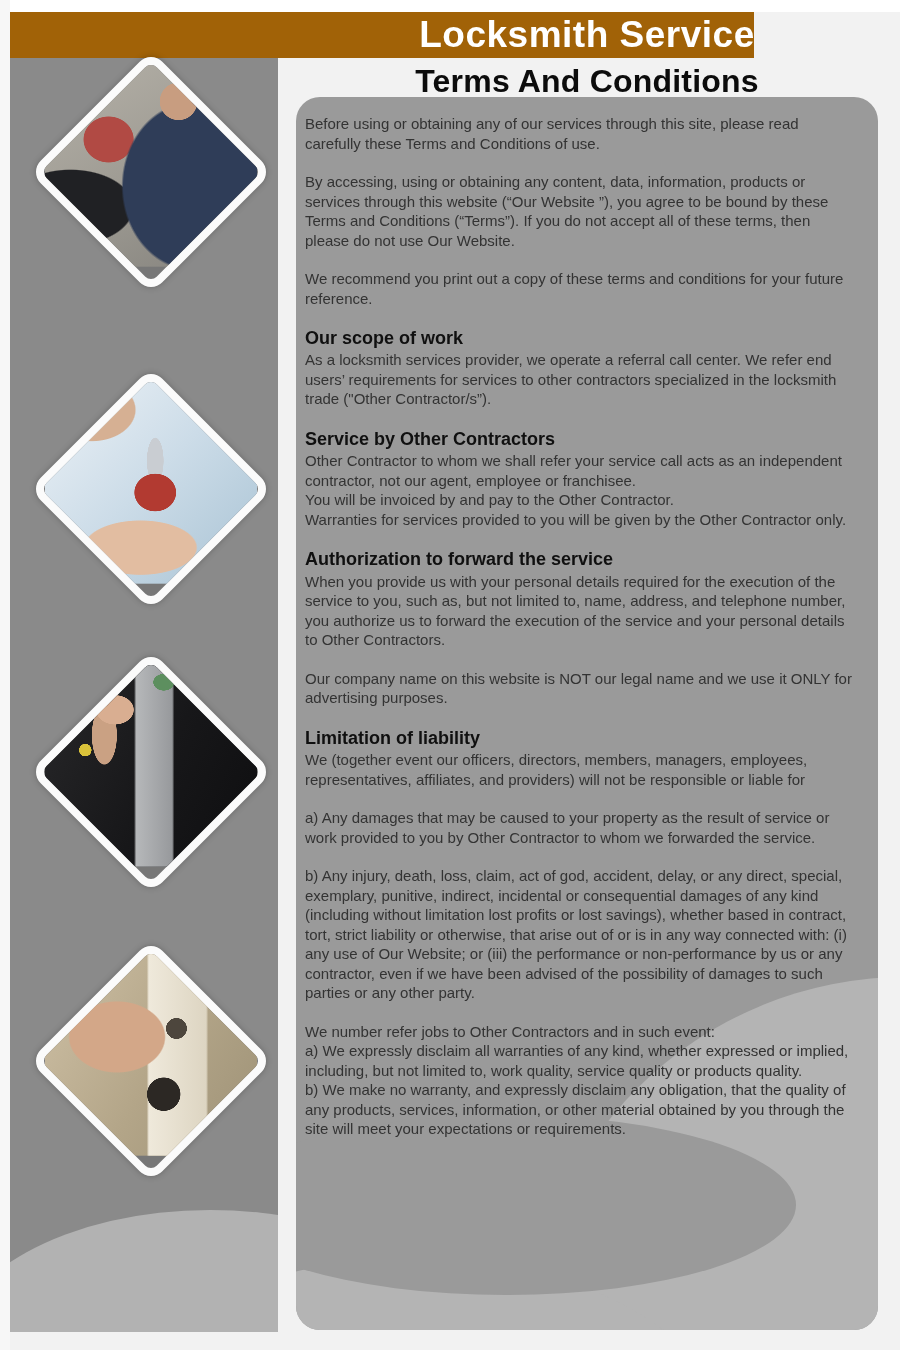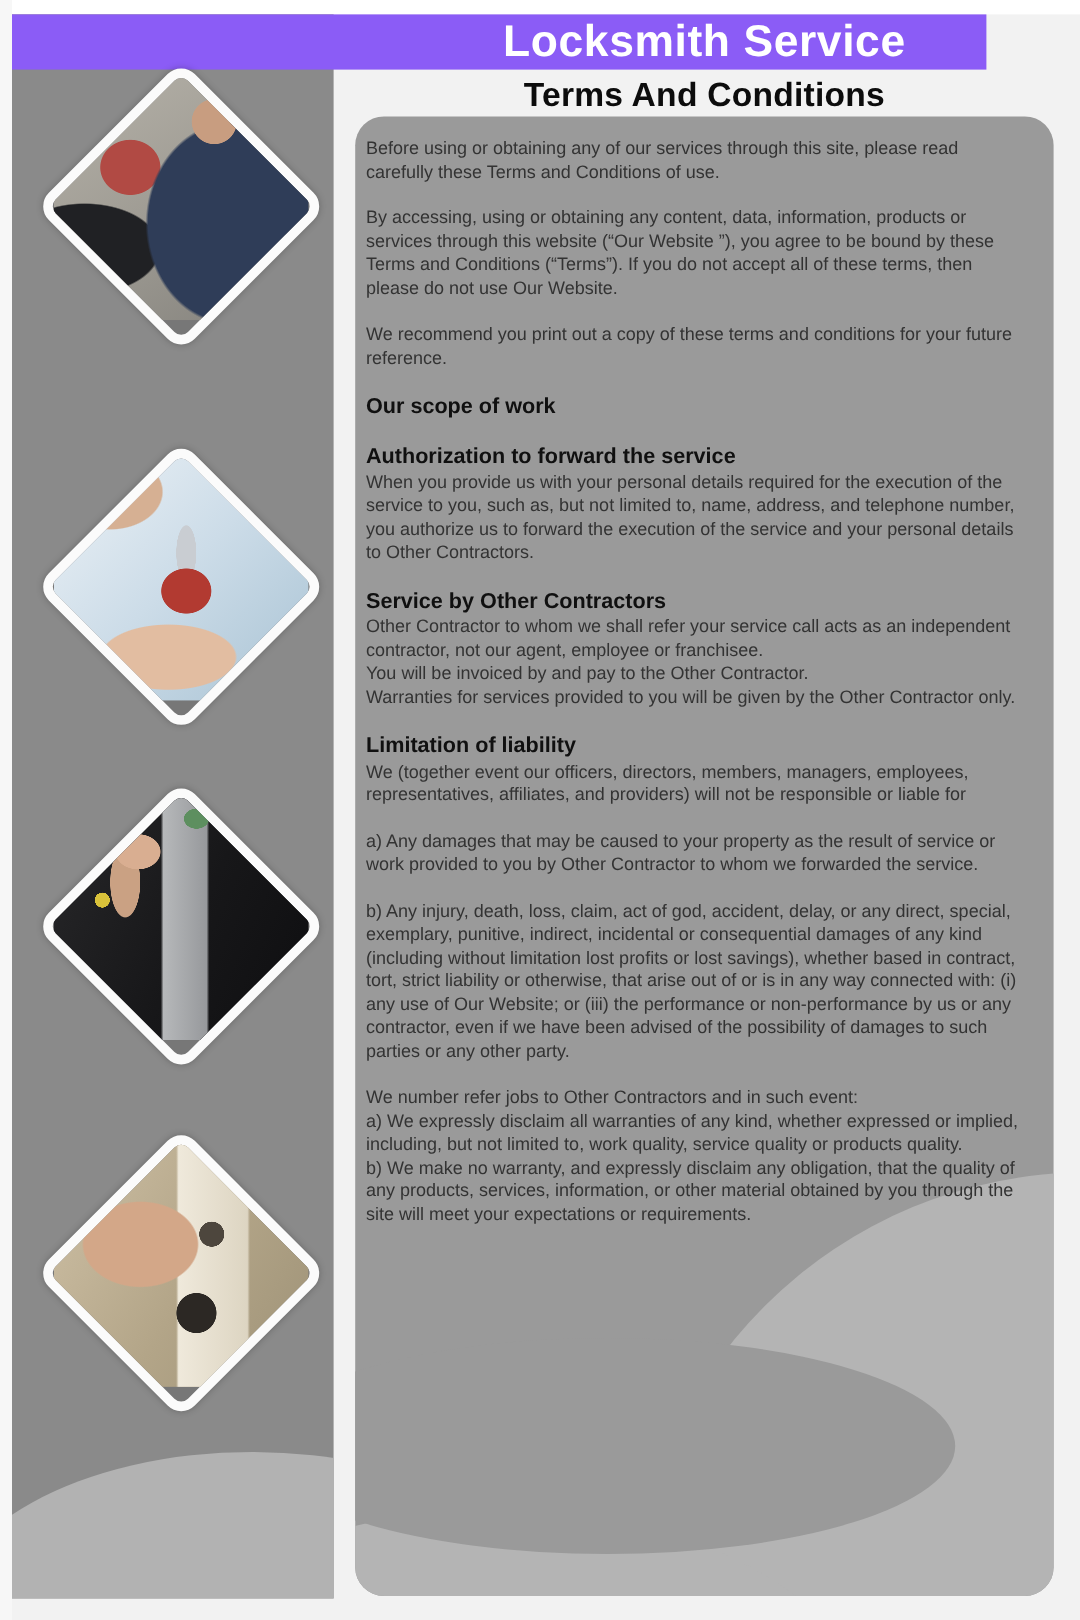--- a/index.html
+++ b/index.html
@@ -5,29 +5,29 @@
   html,body{margin:0;padding:0;}
   body{
     width:900px;height:1350px;position:relative;overflow:hidden;
     background:#f2f2f2;
     font-family:"Liberation Sans","DejaVu Sans",sans-serif;
   }
   .white-top{position:absolute;left:0;top:0;width:900px;height:12px;background:#ffffff;}
   .white-left{position:absolute;left:0;top:0;width:10px;height:1350px;background:#f7f7f7;}
 
   
-  .top-bar{position:absolute;left:10px;top:12px;width:812px;height:46px;background:#8b5cf6;}
+  .top-bar{position:absolute;left:10px;top:12px;width:744px;height:46px;background:#a16207;}
   .top-bar h1{
     position:absolute;left:286px;top:0;width:582px;margin:0;
     text-align:center;line-height:46px;font-size:37px;font-weight:bold;
     letter-spacing:.5px;color:#ffffff;
   }
   .subtitle{
     position:absolute;left:296px;top:63px;width:582px;margin:0;
-    text-align:center;font-size:28px;font-weight:bold;color:#0c0c0c;
+    text-align:center;font-size:32px;font-weight:bold;color:#0c0c0c;
     letter-spacing:.2px;
   }
 
   
   .left-col{
     position:absolute;left:10px;top:12px;width:268px;height:1320px;
     background:#8a8a8a;overflow:hidden;
   }
   .dome{position:absolute;left:-60px;top:1198px;width:520px;height:290px;
     border-radius:50%;background:#b2b2b2;}
@@ -126,34 +126,38 @@
     <div class="block">
       <p>By accessing, using or obtaining any content, data, information, products or services through this website (“Our Website ”), you agree to be bound by these Terms and Conditions (“Terms”). If you do not accept all of these terms, then please do not use Our Website.</p>
     </div>
 
     <div class="block">
       <p>We recommend you print out a copy of these terms and conditions for your future reference.</p>
     </div>
 
     <div class="block">
       <h3>Our scope of work</h3>
-    </div>
-
-    <div class="block">
-      <h3>Authorization to forward the service</h3>
-      <p>When you provide us with your personal details required for the execution of the service to you, such as, but not limited to, name, address, and telephone number, you authorize us to forward the execution of the service and your personal details to Other Contractors.</p>
+      <p>As a locksmith services provider, we operate a referral call center. We refer end users’ requirements for services to other contractors specialized in the locksmith trade ("Other Contractor/s”).</p>
     </div>
 
     <div class="block">
       <h3>Service by Other Contractors</h3>
       <p>Other Contractor to whom we shall refer your service call acts as an independent contractor, not our agent, employee or franchisee.</p>
       <p>You will be invoiced by and pay to the Other Contractor.</p>
       <p>Warranties for services provided to you will be given by the Other Contractor only.</p>
     </div>
 
+    <div class="block">
+      <h3>Authorization to forward the service</h3>
+      <p>When you provide us with your personal details required for the execution of the service to you, such as, but not limited to, name, address, and telephone number, you authorize us to forward the execution of the service and your personal details to Other Contractors.</p>
+    </div>
+
+    <div class="block">
+      <p>Our company name on this website is NOT our legal name and we use it ONLY for advertising purposes.</p>
+    </div>
 
     <div class="block">
       <h3>Limitation of liability</h3>
       <p>We (together event our officers, directors, members, managers, employees, representatives, affiliates, and providers) will not be responsible or liable for</p>
     </div>
 
     <div class="block">
       <p>a) Any damages that may be caused to your property as the result of service or work provided to you by Other Contractor to whom we forwarded the service.</p>
     </div>
 

